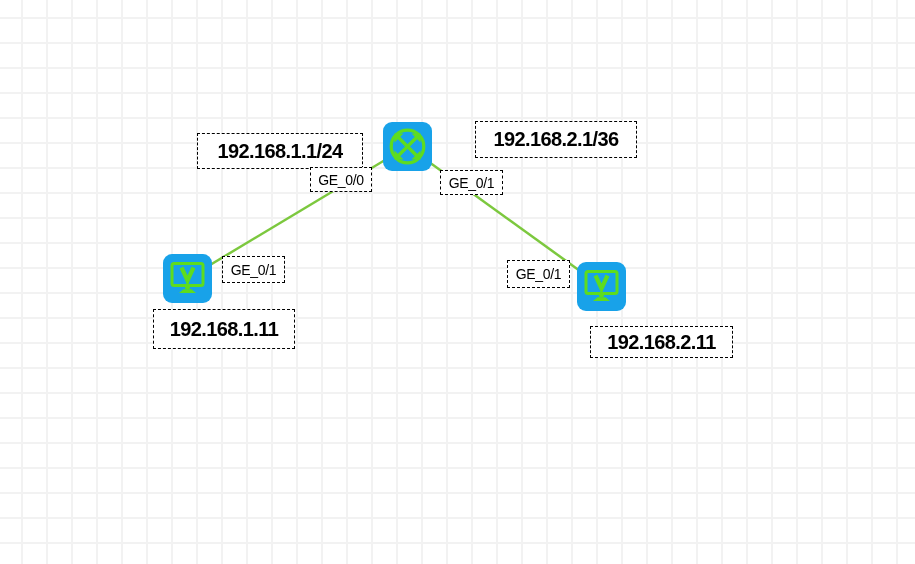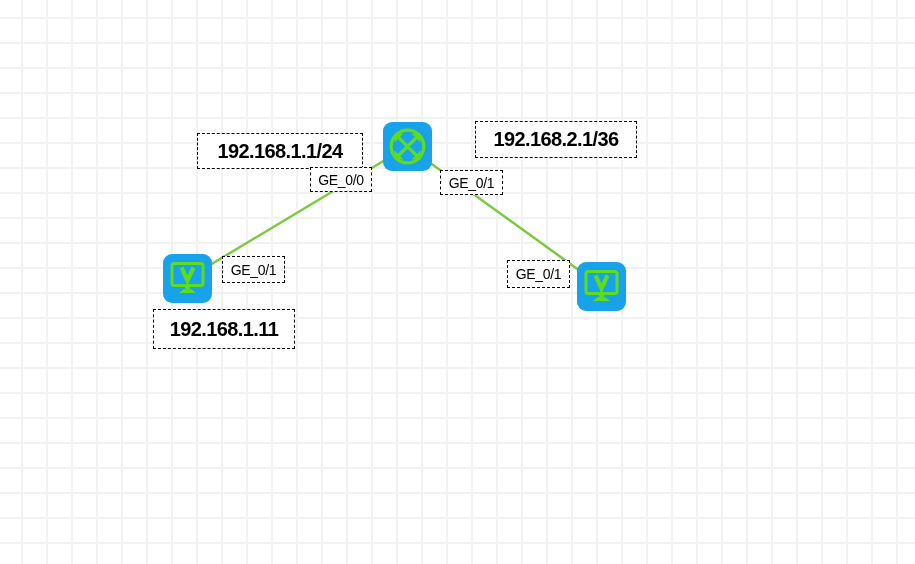--- a/index.html
+++ b/index.html
@@ -74,20 +74,21 @@
       <polygon points="16,39 33,39 28.5,35.2 20.5,35.2" fill="#5edc1e"></polygon>
     </svg>
   </div>
 
   <div class="label big" style="left:197px;top:133px;width:166px;height:36px;">192.168.1.1/24</div>
 
   <div class="label big" style="left:475px;top:121px;width:162px;height:37px;">192.168.2.1/36</div>
 
   <div class="label big" style="left:153px;top:309px;width:142px;height:40px;">192.168.1.11</div>
 
+  <div class="label big" style="left:590px;top:326px;width:143px;height:32px;">192.168.2.11</div>
 
   <div class="label port" style="left:310px;top:167px;width:62px;height:25px;">GE_0/0</div>
 
   <div class="label port" style="left:440px;top:170px;width:63px;height:25px;">GE_0/1</div>
 
   <div class="label port" style="left:222px;top:256px;width:63px;height:27px;">GE_0/1</div>
 
   <div class="label port" style="left:507px;top:260px;width:63px;height:28px;">GE_0/1</div>
 
 </div>

